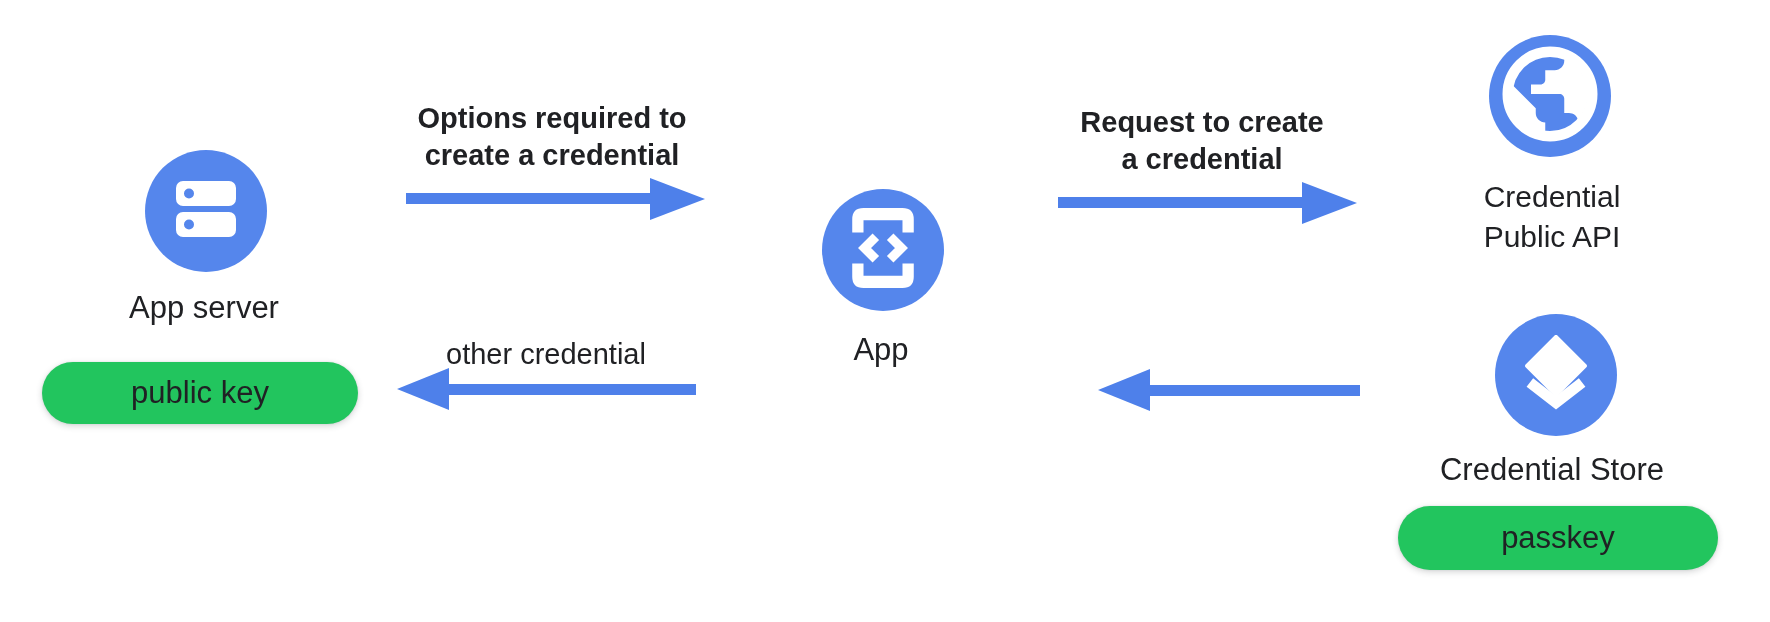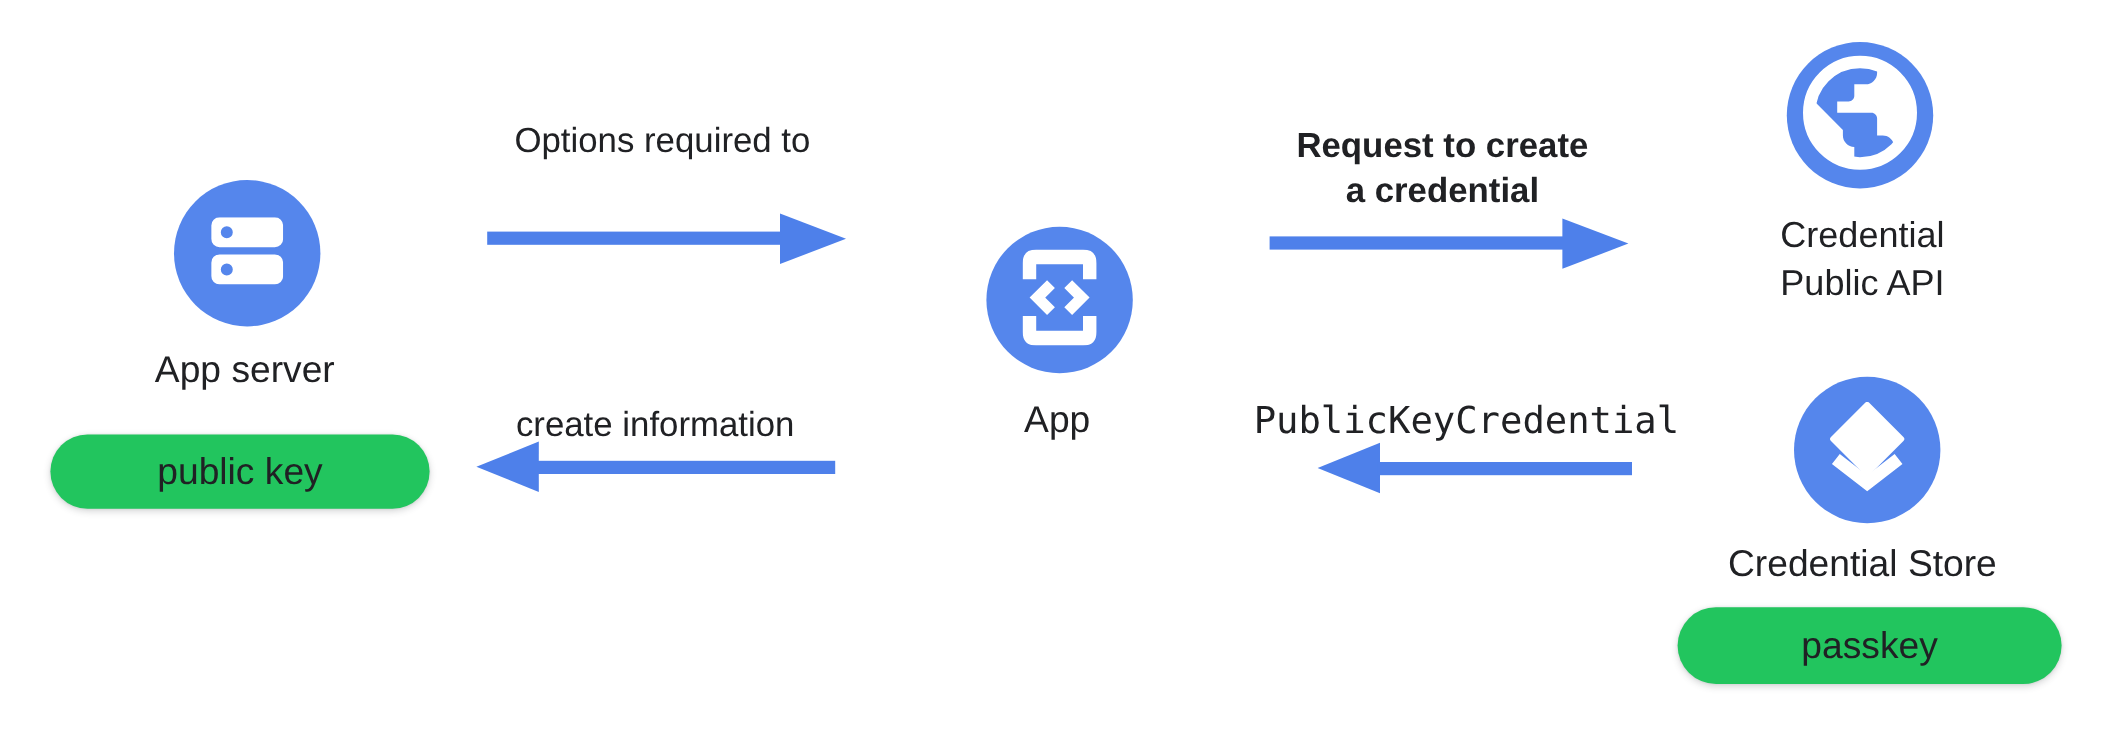--- a/index.html
+++ b/index.html
@@ -48,22 +48,23 @@
       <svg viewBox="0 0 60 56" width="60" height="56" aria-hidden="true">
         <path fill="#fff" fill-rule="evenodd" d="M7 0 h46 a7 7 0 0 1 7 7 v11 a7 7 0 0 1 -7 7 H7 a7 7 0 0 1 -7 -7 V7 a7 7 0 0 1 7 -7 Z M13 7.5 a5 5 0 1 0 0 10 a5 5 0 1 0 0 -10 Z M7 31 h46 a7 7 0 0 1 7 7 v11 a7 7 0 0 1 -7 7 H7 a7 7 0 0 1 -7 -7 V38 a7 7 0 0 1 7 -7 Z M13 38.5 a5 5 0 1 0 0 10 a5 5 0 1 0 0 -10 Z"></path>
       </svg>
     </span>
   </div>
   <div class="node-label" style="left:54px;top:290px;width:300px;">App server</div>
   <div class="pill" style="left:42px;top:362px;width:316px;height:62px;">
     <span>public key</span>
   </div>
 
-  <div class="flow-text" style="left:397px;top:100px;width:310px;">
+  <div class="flow-text" style="left:397px;top:100px;width:310px;font-weight:bold;">
     <span>Options required to</span><br>
+    <span>create a credential</span>
   </div>
   <div class="shaft" style="left:406px;top:193px;width:246px;"></div>
   <div class="head right" style="left:650px;top:178px;"></div>
 
   <div class="circle" style="left:822px;top:189px;">
     <span>
       <svg viewBox="0 0 60 78" width="62" height="80" aria-hidden="true">
         <path fill="#fff" d="M11 0 H49 Q60 0 60 11 V24 H49 V12 H11 V24 H0 V11 Q0 0 11 0 Z"></path>
         <path fill="#fff" d="M11 78 H49 Q60 78 60 67 V54 H49 V66 H11 V54 H0 V67 Q0 78 11 78 Z"></path>
         <path fill="none" stroke="#fff" stroke-width="9" d="M23 28 L12 39 L23 50"></path>
@@ -87,27 +88,26 @@
         <path fill="#fff" d="M11 19.93c-3.95-.49-7-3.85-7-7.93 0-.62.08-1.21.21-1.79L9 15v1c0 1.1.9 2 2 2v1.93z"></path>
         <path fill="#fff" d="M17.9 17.39c-.26-.81-1-1.39-1.9-1.39h-1v-3c0-.55-.45-1-1-1H8v-2h2c.55 0 1-.45 1-1V7h2c1.1 0 2-.9 2-2v-.41c2.93 1.19 5 4.06 5 7.41 0 2.08-.8 3.97-2.1 5.39z"></path>
       </svg>
     </span>
   </div>
   <div class="node-label two-line" style="left:1402px;top:177px;width:300px;">
     <span>Credential</span><br>
     <span>Public API</span>
   </div>
 
-  <div class="flow-text mono" style="left:1022px;top:336px;width:400px;">PublicKeyCredential</div>
   <div class="head left" style="left:1098px;top:369px;"></div>
   <div class="shaft" style="left:1148px;top:385px;width:212px;"></div>
 
   <div class="flow-text" style="left:396px;top:299px;width:300px;">
     <br>
-    <span>create information</span>
+    <span>other credential</span>
   </div>
   <div class="head left" style="left:397px;top:368px;"></div>
   <div class="shaft" style="left:447px;top:384px;width:249px;"></div>
 
   <div class="circle" style="left:1495px;top:314px;">
     <span>
       <svg viewBox="0 0 64 64" width="76" height="76" aria-hidden="true">
         <path fill="#fff" stroke="#fff" stroke-width="4" stroke-linejoin="round" d="M32 2 L56 26 L32 50 L8 26 Z"></path>
         <path fill="none" stroke="#fff" stroke-width="9" d="M10 40 L32 57 L54 40"></path>
       </svg>

